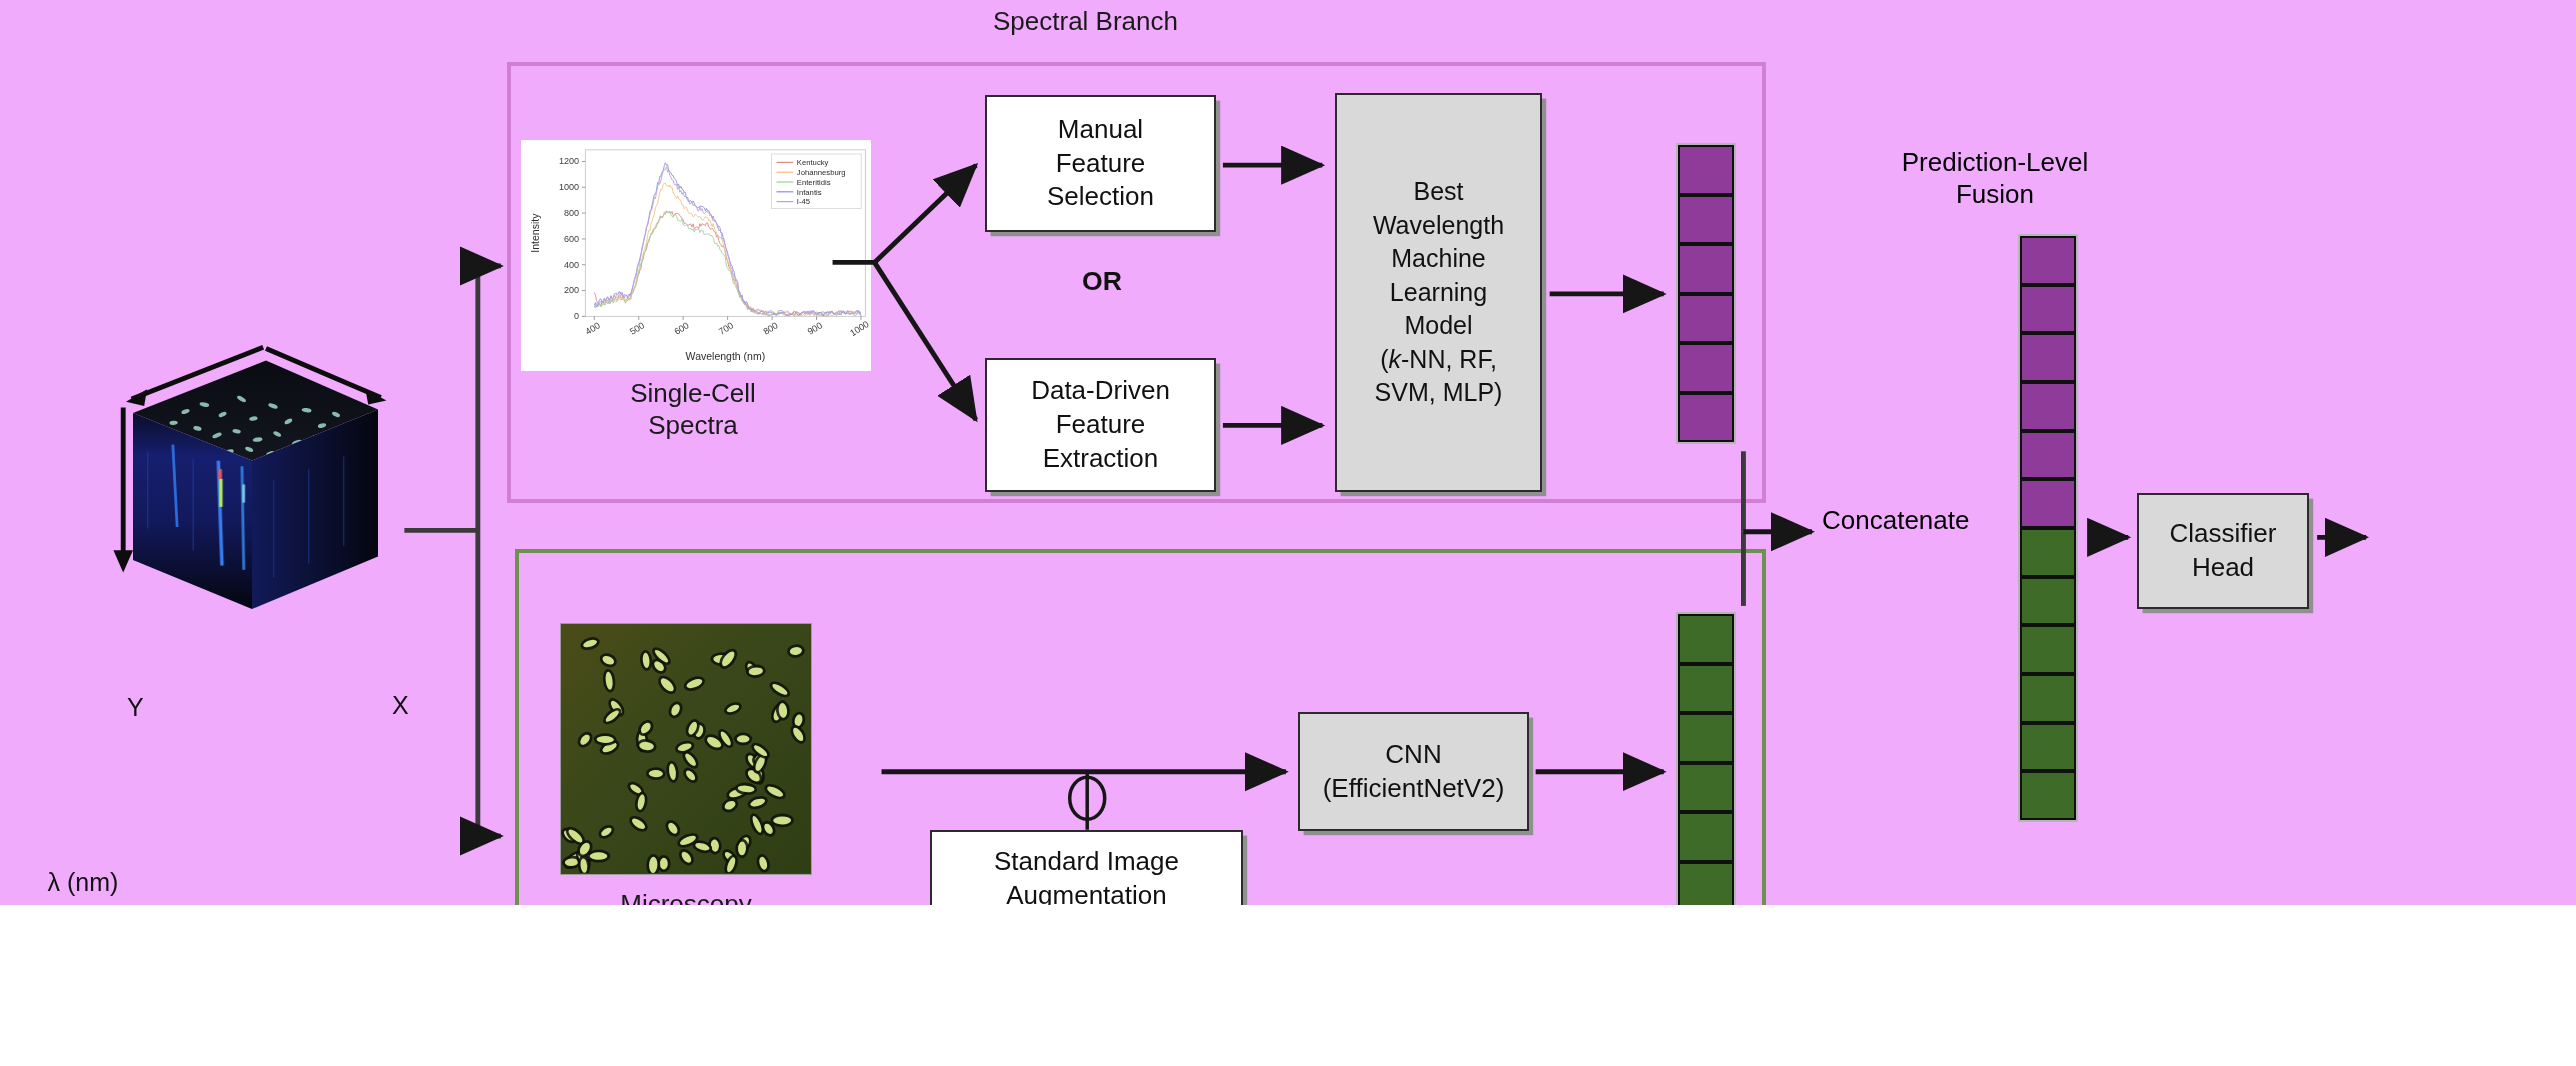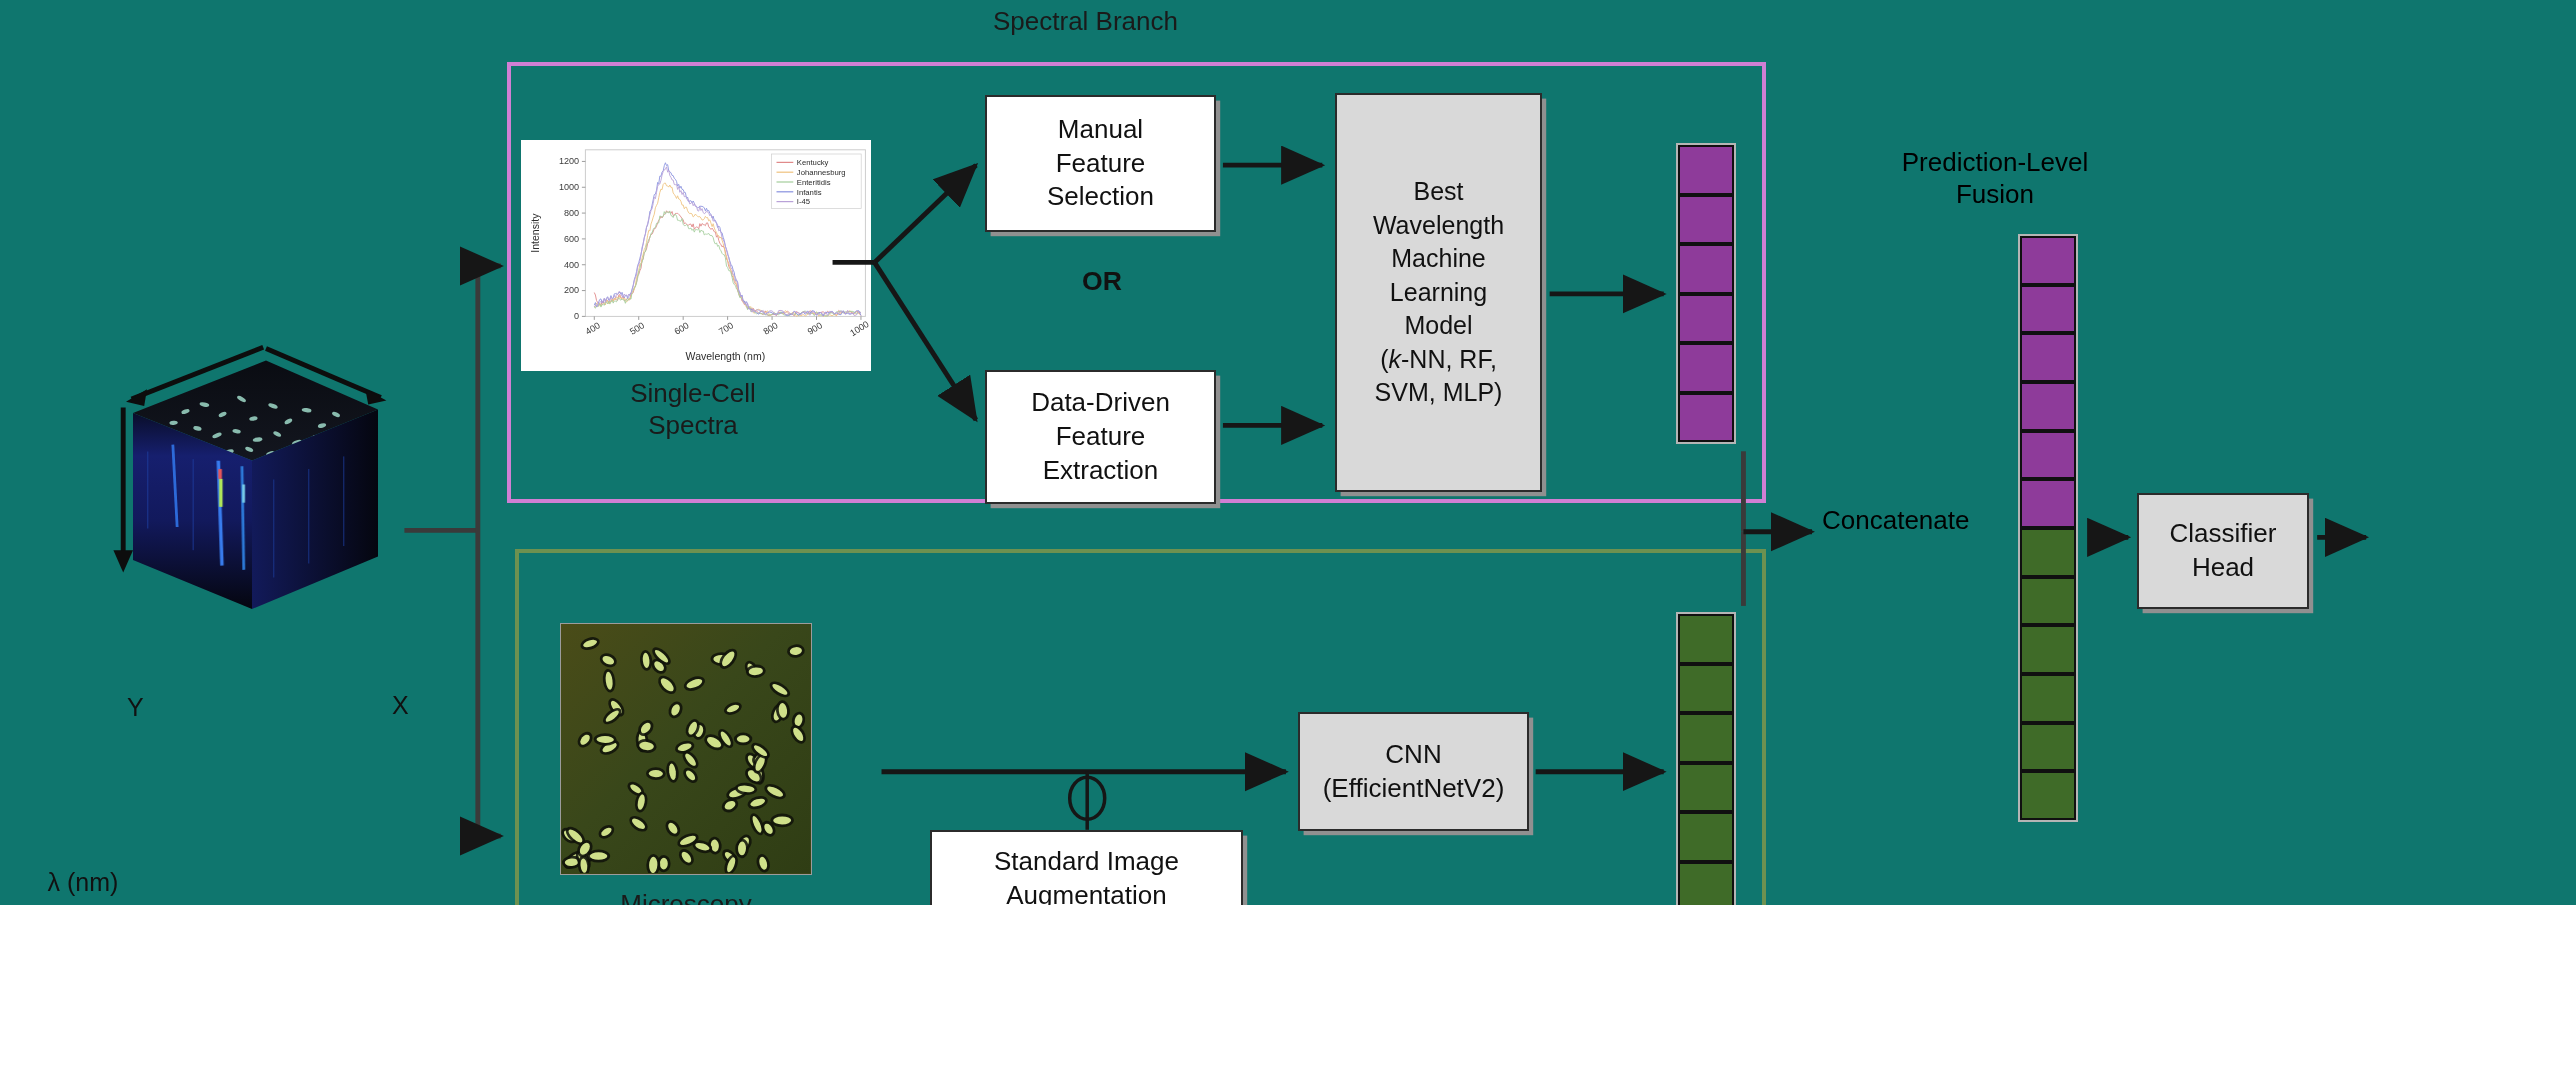--- a/index.html
+++ b/index.html
@@ -9,21 +9,21 @@
     background: #ffffff;
   }
   body {
     font-family: "Liberation Sans", sans-serif;
     color: #000000;
   }
   #stage {
     position: relative;
     width: 2576px;
     height: 905px;
-    background: #0f766e;
+    background: #f0abfc;
     overflow: hidden;
   }
   .abs { position: absolute; }
 
   
   .branch-box {
     position: absolute;
     background: transparent;
   }
   #spectral-branch-box {
@@ -61,21 +61,21 @@
     line-height: 1.30;
     color: #111;
     padding: 2.8px 5.6px;
     white-space: pre-line;
   }
   .pbox.gray {
     background: #d9d9d9;
   }
 
   #box-manual   { left: 985px; top: 95px;  width: 231px; height: 137px; }
-  #box-datadriv { left: 985px; top: 358px;  width: 231px; height: 134px; margin-top: 12px; }
+  #box-datadriv { left: 985px; top: 358px;  width: 231px; height: 134px; }
   #box-bestml   { left: 1335px; top: 93px;  width: 207px; height: 399px;
                   font-size: 25px; line-height: 1.34; }
   #box-cnn      { left: 1298px; top: 712px; width: 231px; height: 119px; }
   #box-stdaug   { left: 930px; top: 830px; width: 313px; height: 98px; }
   #box-clf      { left: 2137px; top: 493px;  width: 172px; height: 116px; }
 
   .italic-k { font-style: italic; }
 
   
   #or-label {

